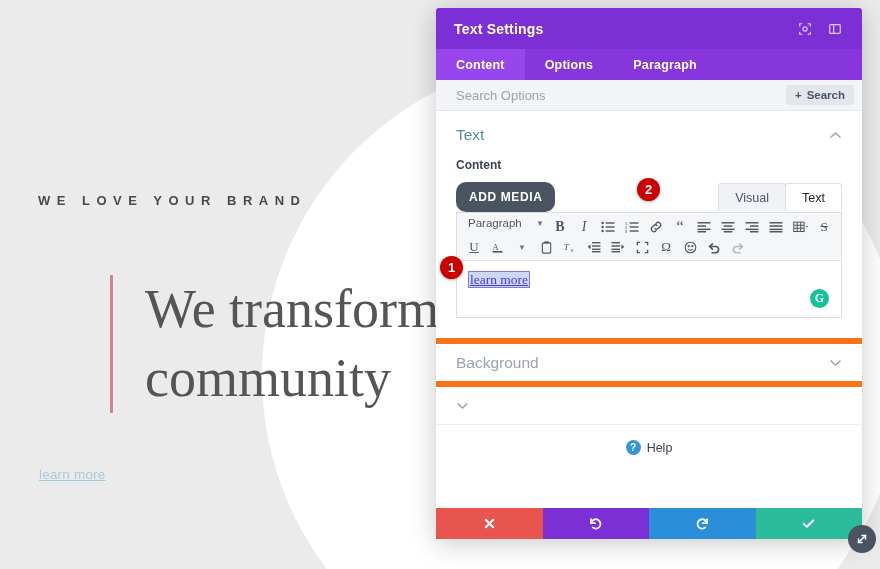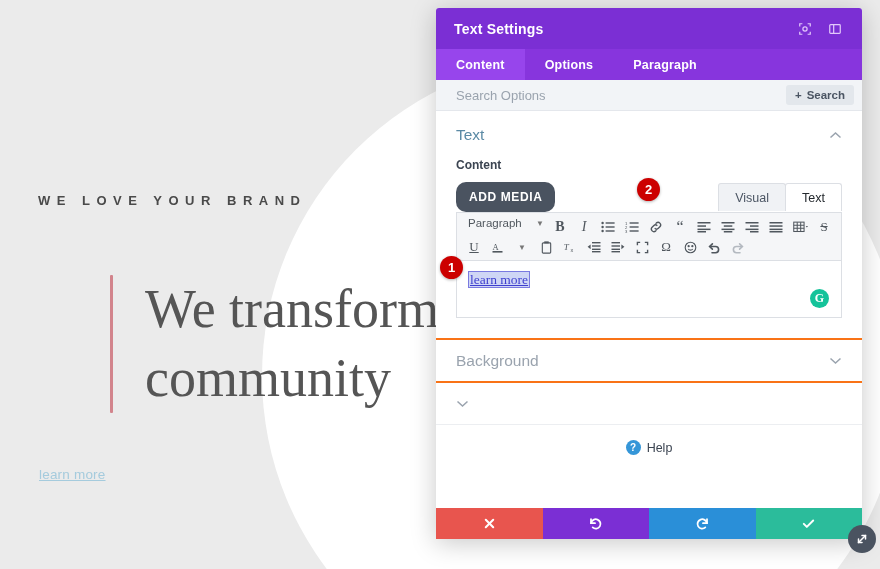--- a/index.html
+++ b/index.html
@@ -173,21 +173,21 @@
     width: 19px; height: 19px; border-radius: 50%;
     background: #15c39a; color: #fff;
     display: flex; align-items: center; justify-content: center;
     font-size: 12px; font-weight: 700; font-family: "Liberation Serif", serif;
     cursor: pointer;
   }
 
   .collapsed-row {
     display: flex; align-items: center;
     height: 43px; padding: 0 20px;
-    border-top: 2px solid #f97316;
+    border-top: 6px solid #f97316;
     cursor: pointer;
   }
   .collapsed-row .t { flex: 1; font-size: 15.5px; color: #9aa3ae; }
 
   #help-row {
     border-top: 1px solid #eceef1;
     display: flex; align-items: center; justify-content: center;
     gap: 6px; padding: 15px 0; cursor: pointer;
   }
   #help-icon {

